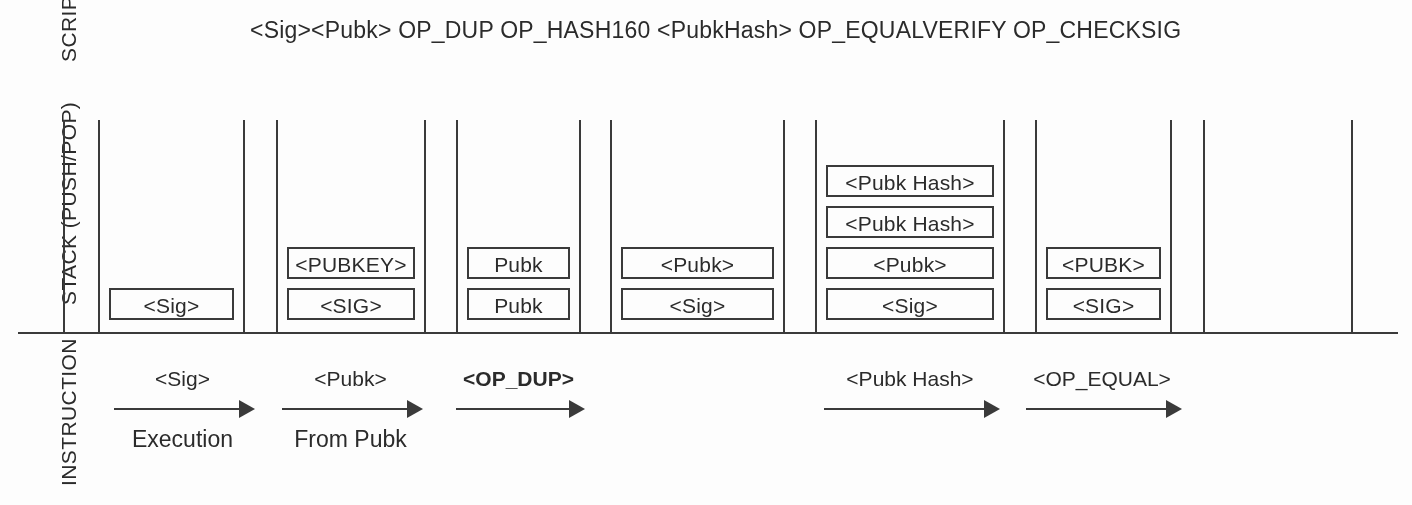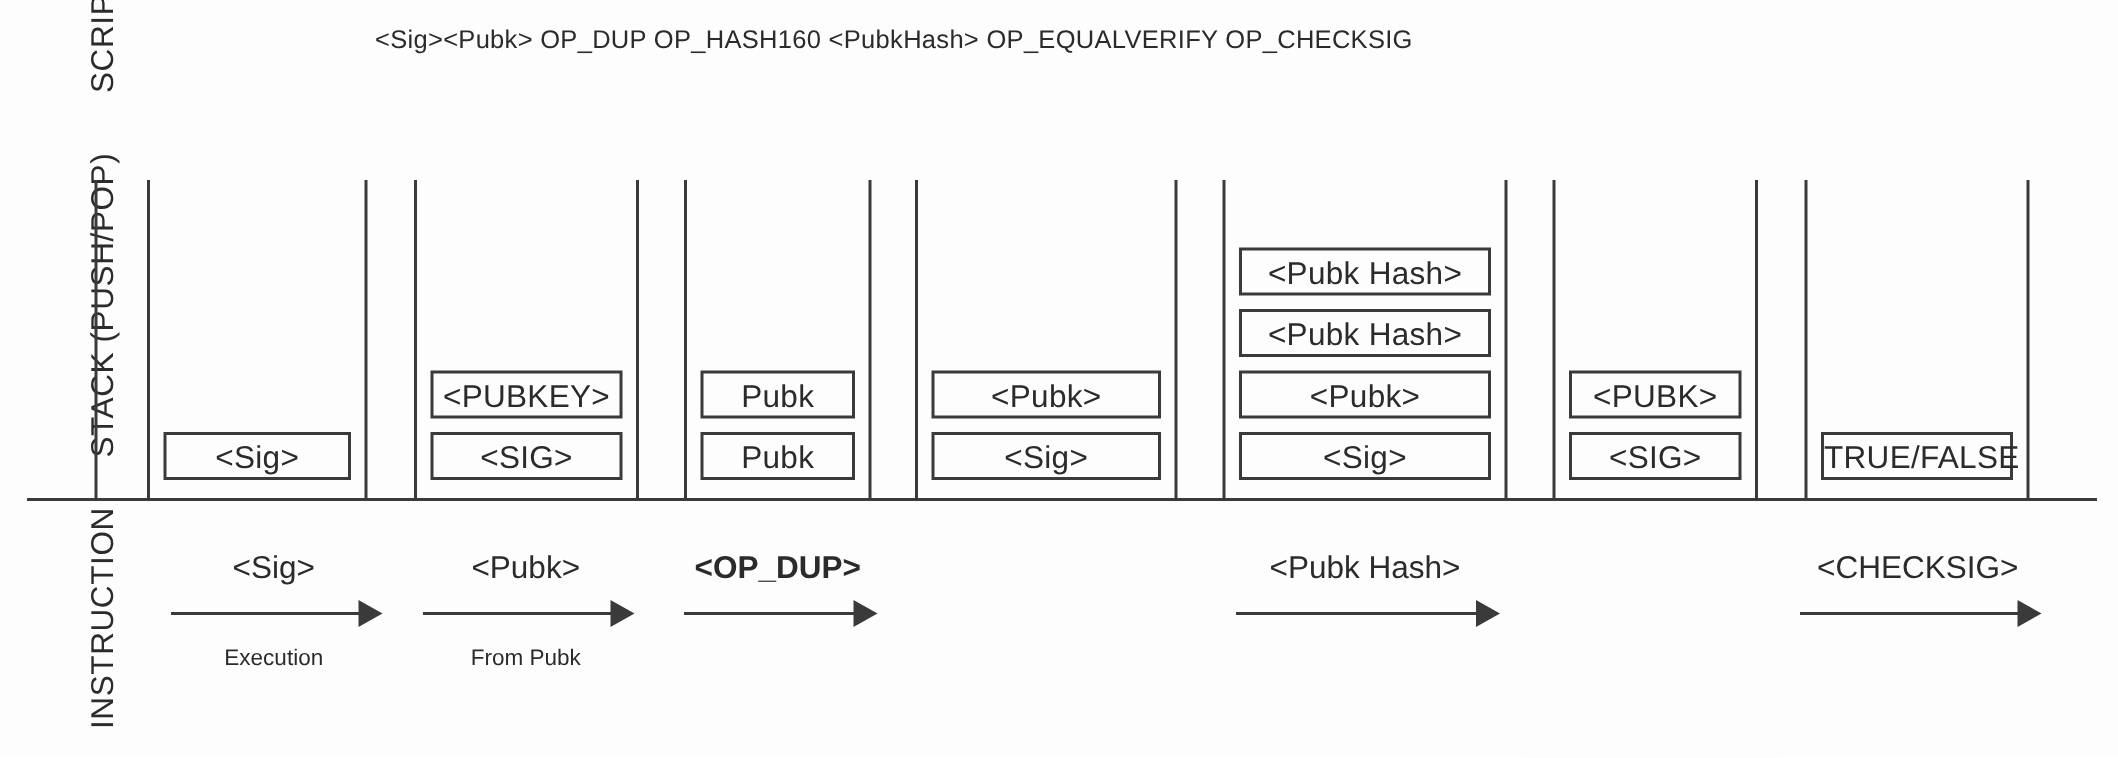--- a/index.html
+++ b/index.html
@@ -51,21 +51,21 @@
     width: 2px;
     height: 213px;
     background: #3a3a3a;
   }
 
   
   #script-line {
     position: absolute;
     left: 250px;
     top: 17px;
-    font-size: 17px;
+    font-size: 23px;
     letter-spacing: 0.2px;
     white-space: nowrap;
     color: #2b2b2b;
   }
 
   
   #stack-area {
     position: absolute;
     left: 0;
     top: 118px;
@@ -146,21 +146,21 @@
     position: absolute;
     right: 0;
     top: 2px;
     width: 0;
     height: 0;
     border-top: 9px solid transparent;
     border-bottom: 9px solid transparent;
     border-left: 16px solid #3a3a3a;
   }
   .instr-bottom {
-    font-size: 15px;
+    font-size: 23px;
     line-height: 26px;
     white-space: nowrap;
     color: #2b2b2b;
     margin-top: 6px;
     min-height: 26px;
   }
 </style>
 </head>
 <body>
 
@@ -221,23 +221,20 @@
         <div class="col-wall left"></div>
         <div class="col-wall right"></div>
         <div class="stack-items">
           <div class="stack-box">&lt;SIG&gt;</div>
           <div class="stack-box">&lt;PUBK&gt;</div>
         </div>
       </div>
       <div class="stack-col" style="left: 1203px; width: 150px;">
         <div class="col-wall left"></div>
         <div class="col-wall right"></div>
-        <div class="stack-items">
-          <div class="stack-box">TRUE/FALSE</div>
-        </div>
       </div>
     </div>
 
   <div id="instr-area">
       <div class="instr-cell" style="left: 110px; width: 145px;">
         <div class="instr-top">&lt;Sig&gt;</div>
         <div class="instr-arrow">
           <div class="shaft"></div>
           <div class="head"></div>
         </div>
@@ -259,22 +256,22 @@
         </div>
       </div>
       <div class="instr-cell" style="left: 820px; width: 180px;">
         <div class="instr-top">&lt;Pubk Hash&gt;</div>
         <div class="instr-arrow">
           <div class="shaft"></div>
           <div class="head"></div>
         </div>
         <div class="instr-bottom"></div>
       </div>
-      <div class="instr-cell" style="left: 1196px; width: 165px;">
-        <div class="instr-top">&lt;CHECKSIG&gt;</div>
+      <div class="instr-cell" style="left: 1022px; width: 160px;">
+        <div class="instr-top">&lt;OP_EQUAL&gt;</div>
         <div class="instr-arrow">
           <div class="shaft"></div>
           <div class="head"></div>
         </div>
         <div class="instr-bottom"></div>
       </div>
     </div>
 
 </div>
 

